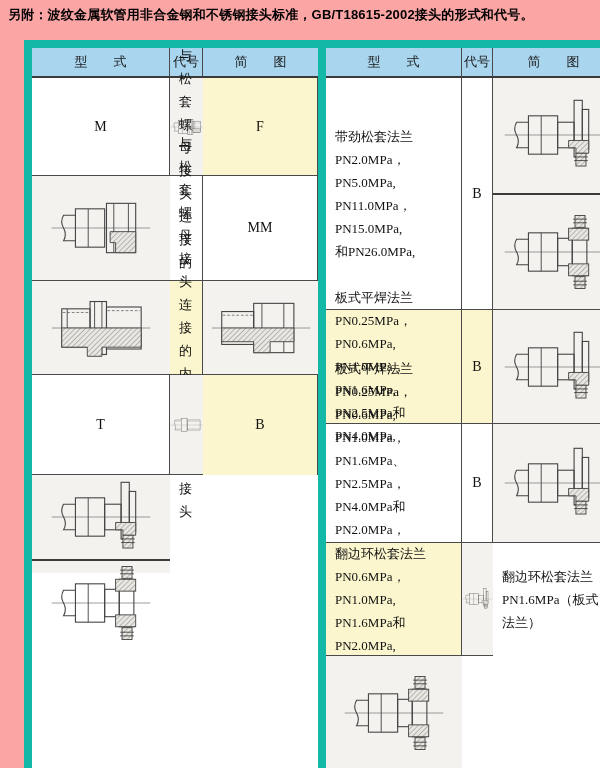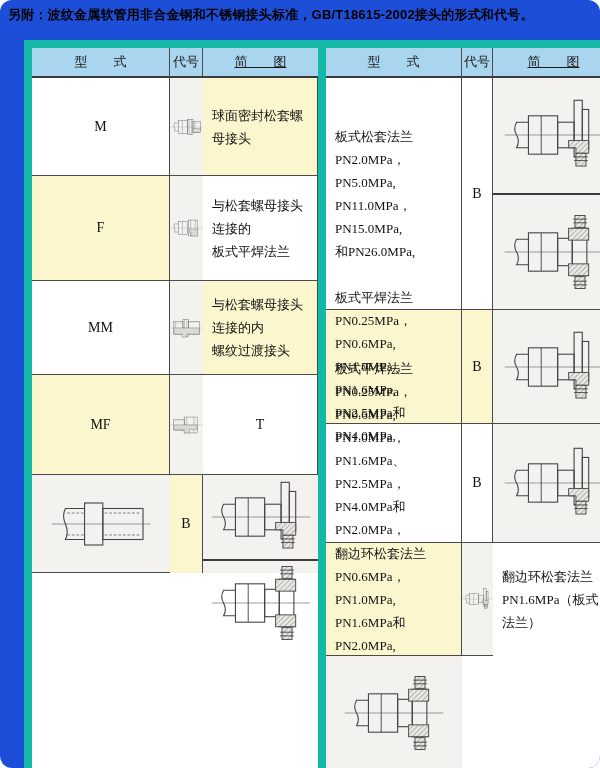--- a/index.html
+++ b/index.html
@@ -1,28 +1,28 @@
 <!DOCTYPE html>
 <html><head>
 <meta charset="utf-8">
 <style>
   html,body{margin:0;padding:0;background:#fff;}
-  .page{position:relative;width:600px;height:768px;background:#1d4ed8;overflow:hidden;
-        font-family:"Liberation Sans", sans-serif;border-radius:12px;}
+  .page{position:relative;width:600px;height:768px;background:#fca5a5;overflow:hidden;
+        font-family:"Liberation Sans", sans-serif;}
   .caption{position:absolute;left:8px;top:6px;font-size:13px;font-weight:bold;color:#000;
            letter-spacing:0.2px;white-space:nowrap;}
   .tbl{position:absolute;top:40px;height:721px;display:grid;border:8px solid #14b8a6;
        background:#fff;box-sizing:content-box;margin-left:16px;}
   .tbl-left{left:8px;width:286px;grid-template-columns:138px 33px 1fr;
             grid-template-rows:30px 98px 105px 94px 100px 98px 1fr;}
   .tbl-right{left:302px;width:288px;grid-template-columns:136px 31px 1fr;
              grid-template-rows:30px 232px 114px 119px 113px 1fr;}
   .cell{border-right:1px solid #4a4a4a;border-bottom:1px solid #4a4a4a;box-sizing:border-box;
         min-width:0;min-height:0;}
-  .lastcol{border-right:none;text-decoration:underline;}
+  .lastcol{border-right:none;}
   .lastrow{border-bottom:none;}
   .hd{background:#a9d5ee;display:flex;align-items:center;justify-content:center;
       font-size:13px;color:#1a1a1a;border-bottom-width:2px;border-bottom-color:#3b3b3b;}
   .t-type{display:flex;align-items:center;padding:4px 2px 4px 9px;font-size:13px;
           line-height:23px;white-space:pre-line;color:#111;
           font-family:"Liberation Serif", serif;}
   .t-code{display:flex;align-items:center;justify-content:center;font-size:14px;color:#111;
           font-family:"Liberation Serif", serif;}
   .t-diag{background:#f3f2ef;display:flex;align-items:center;justify-content:center;}
   .hl{background:#fbf6cd;}
@@ -145,40 +145,38 @@
     <div class="cell hd">代号</div>
     <div class="cell hd lastcol">简　　图</div>
 
     <div class="cell t-code">M</div>
     <div class="cell t-diag lastcol">
       <svg class="dg" viewBox="0 0 112 92">
           <use href="#d-m"></use>
         </svg>
     </div>
 
-    <div class="cell t-type hl">球面密封松套螺母接头</div>
     <div class="cell t-code hl">F</div>
     <div class="cell t-diag lastcol">
       <svg class="dg" viewBox="0 0 112 92">
           <use href="#d-f"></use>
         </svg>
     </div>
 
     <div class="cell t-type">与松套螺母接头连接的
 板式平焊法兰</div>
     <div class="cell t-code">MM</div>
     <div class="cell t-diag lastcol">
       <svg class="dg" viewBox="0 0 112 92">
           <use href="#d-mm"></use>
         </svg>
     </div>
 
     <div class="cell t-type hl">与松套螺母接头连接的内
 螺纹过渡接头</div>
-    <div class="cell t-code hl">MF</div>
     <div class="cell t-diag lastcol">
       <svg class="dg" viewBox="0 0 112 92">
           <use href="#d-mf"></use>
         </svg>
     </div>
 
     <div class="cell t-code">T</div>
     <div class="cell t-diag lastcol">
       <svg class="dg" viewBox="0 0 112 92">
           <use href="#d-t"></use>
@@ -198,21 +196,21 @@
           </svg>
       </div>
     </div>
   </div>
 
   <div class="tbl tbl-right">
     <div class="cell hd">型　　式</div>
     <div class="cell hd">代号</div>
     <div class="cell hd lastcol">简　　图</div>
 
-    <div class="cell t-type">板式松套法兰
+    <div class="cell t-type">带劲松套法兰
 PN2.0MPa，PN5.0MPa,
 PN11.0MPa，PN15.0MPa,
 和PN26.0MPa,</div>
     <div class="cell t-code">B</div>
     <div class="cell lastcol stack">
       <div class="sub sub1">
         <svg class="dg" viewBox="0 0 112 92">
             <use href="#d-fla"></use>
           </svg>
       </div>

